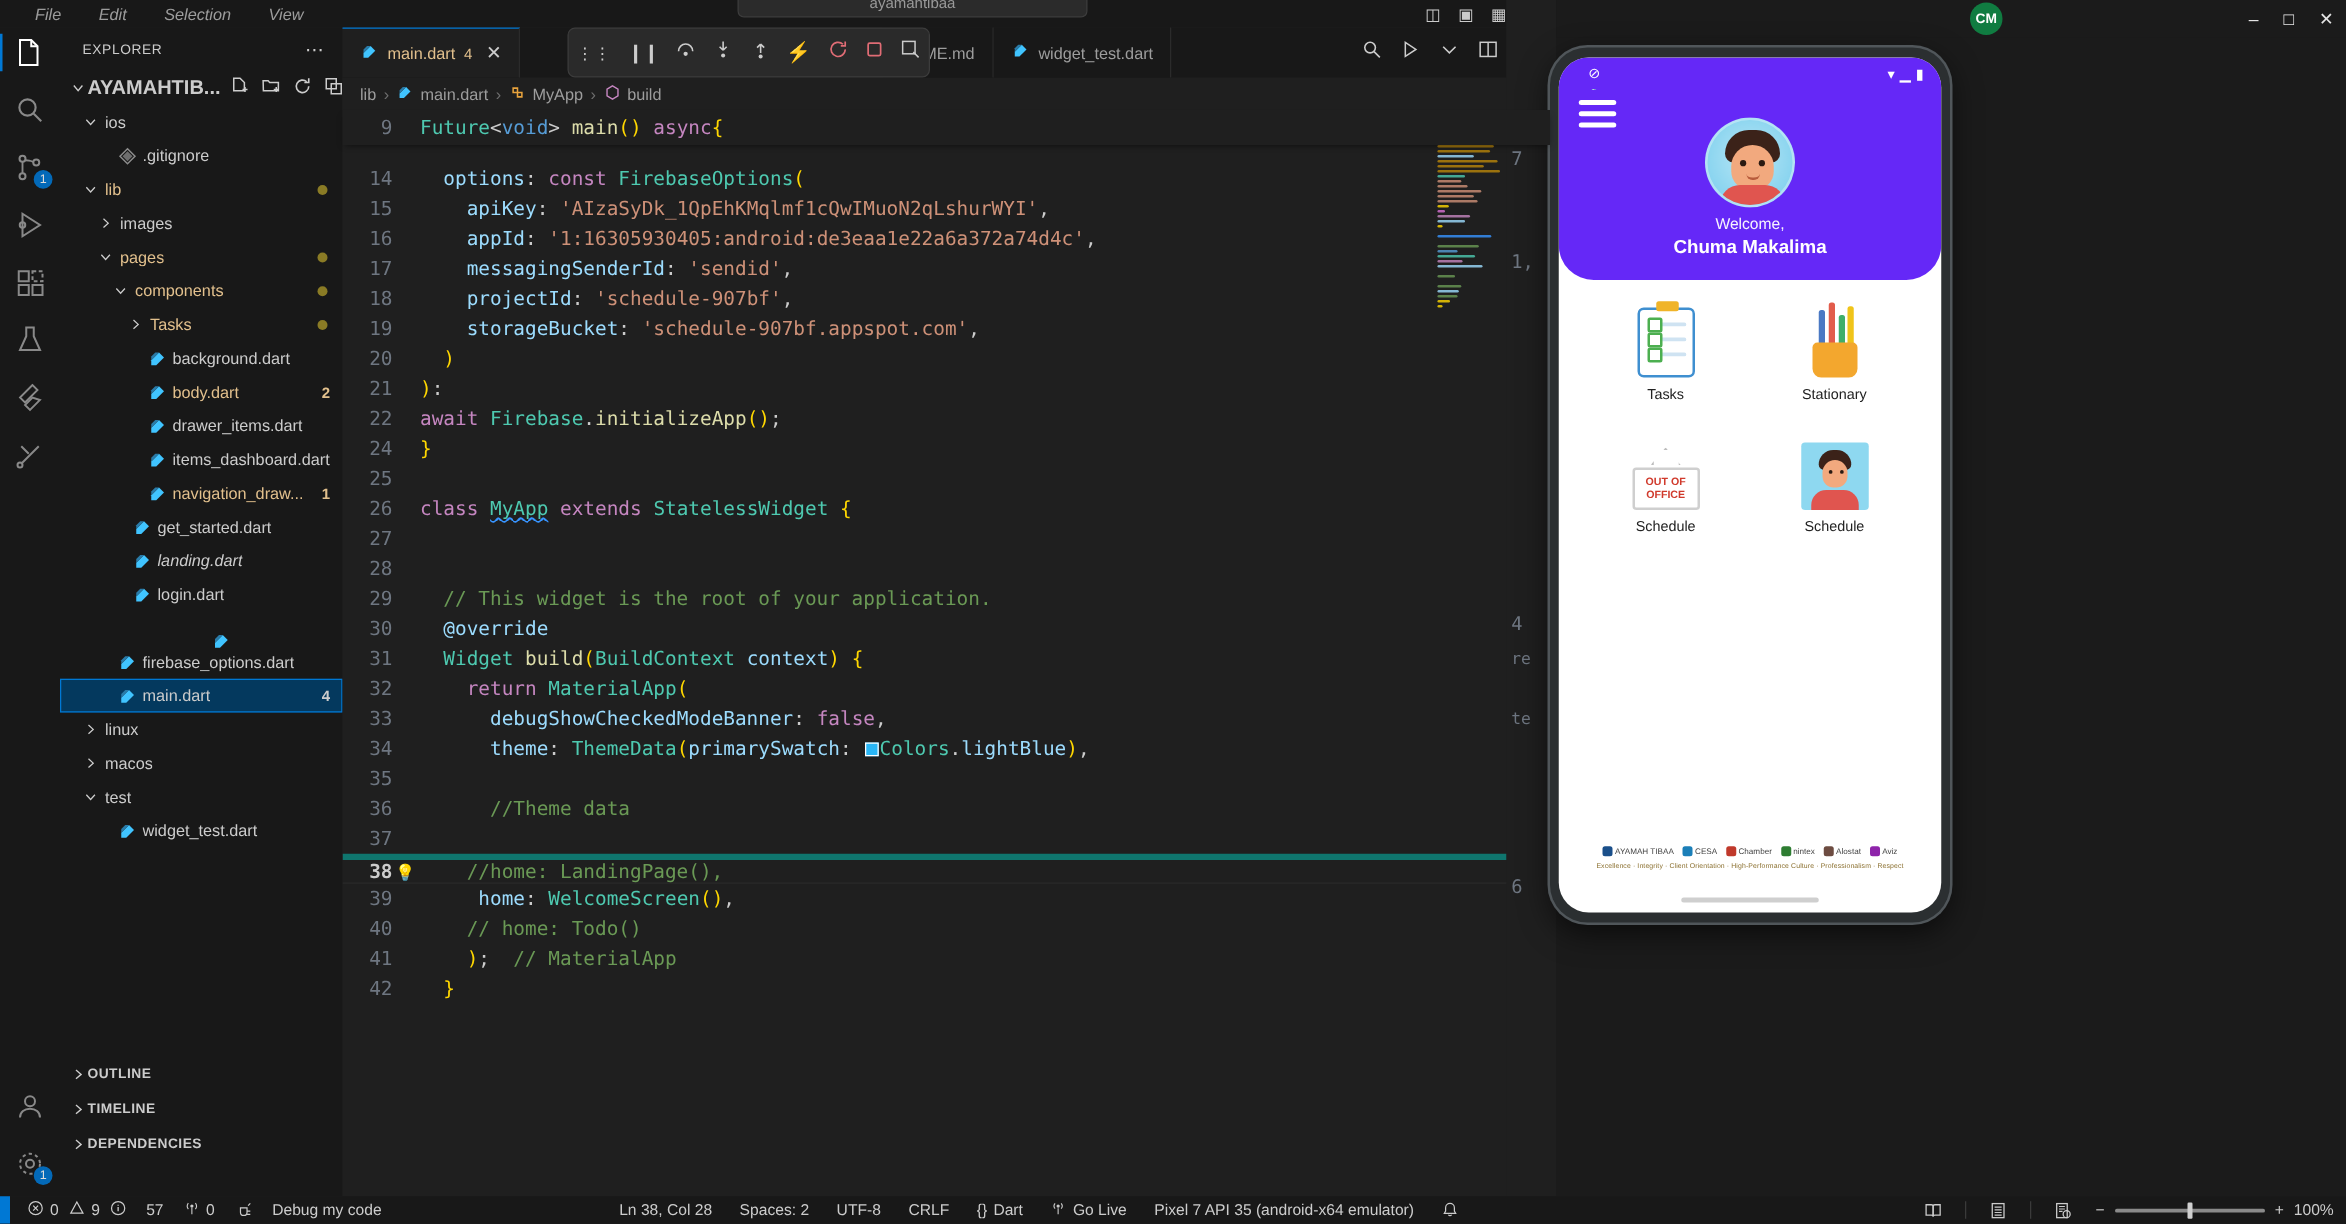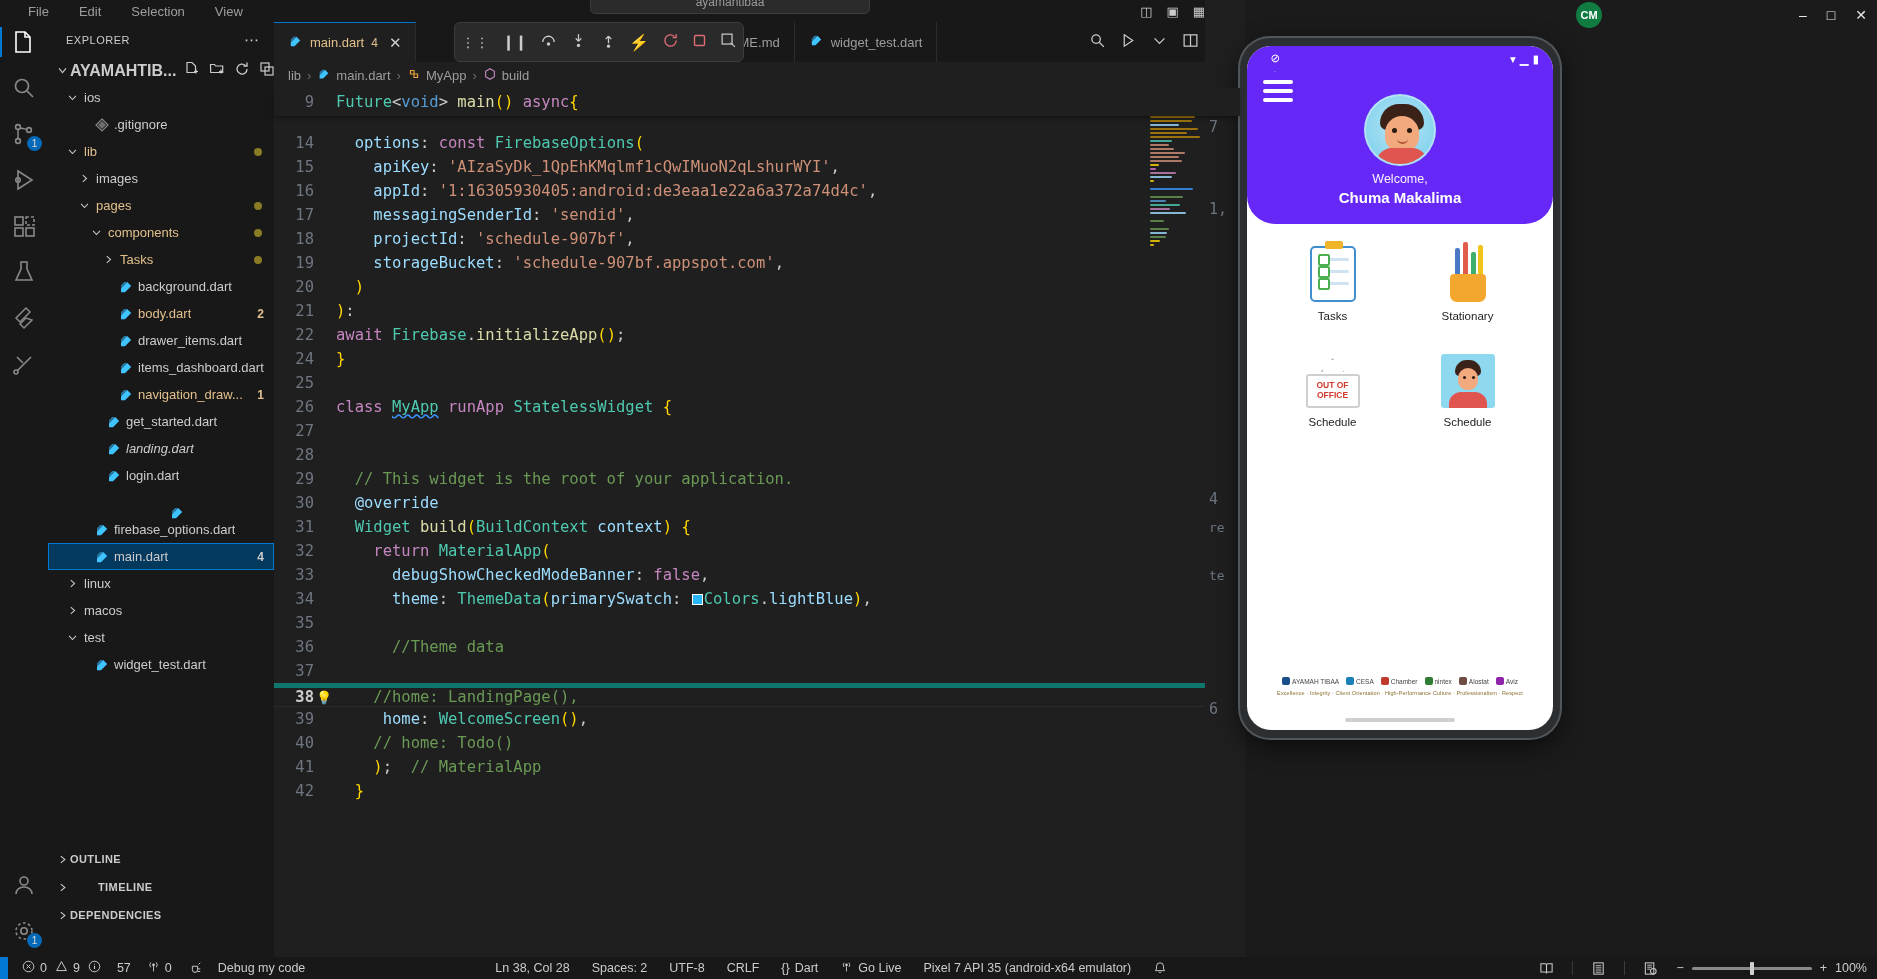--- a/index.html
+++ b/index.html
@@ -10,21 +10,21 @@
   }
   .root { position: relative; width: 1877px; height: 979px; background:#1f1f1f; }
 
   
   .menubar {
     position:absolute; top:0; left:0; width:1240px; height:22px;
     background:#181818; display:flex; align-items:center;
     padding-left:28px; gap:30px; color:#b4b4b4; font-size:13px;
     overflow:hidden;
   }
-  .menubar .mi { opacity:.85; }
+  .menubar .mi { opacity:.85;font-style:italic; }
   .menubar-search {
     position:absolute; left:590px; top:-10px; width:280px; height:24px;
     background:#2b2b2b; border:1px solid #3c3c3c; border-radius:5px;
     color:#9a9a9a; font-size:12px; display:flex; align-items:center; justify-content:center;
   }
   .menubar-right { position:absolute; right:10px; top:0; height:22px; display:flex; align-items:center; gap:14px; color:#cccccc; font-size:13px;}
 
   
   .activitybar {
     position:absolute; top:22px; left:0; width:48px; height:935px;
@@ -545,21 +545,21 @@
       </div>
 
     <div class="sb-section" style="position:absolute;bottom:84px;left:0;right:0;">
       <span class="chev">
           <svg viewBox="0 0 16 16">
             <path d="M5.5 3l6 5-6 5" fill="none" stroke="currentColor" stroke-width="1.6"></path>
           </svg>
         </span>
       <span>OUTLINE</span>
     </div>
-    <div class="sb-section" style="position:absolute;bottom:56px;left:0;right:0;gap:28px;">
+    <div class="sb-section" style="position:absolute;bottom:56px;left:0;right:0;">
       <span class="chev">
           <svg viewBox="0 0 16 16">
             <path d="M5.5 3l6 5-6 5" fill="none" stroke="currentColor" stroke-width="1.6"></path>
           </svg>
         </span>
       <span>TIMELINE</span>
     </div>
     <div class="sb-section" style="position:absolute;bottom:28px;left:0;right:0;">
       <span class="chev">
           <svg viewBox="0 0 16 16">
@@ -711,21 +711,21 @@
           <div class="cline">
             <span class="lnum">24</span>
             <span class="ctext"><span class="t-pn">}</span></span>
           </div>
           <div class="cline">
             <span class="lnum">25</span>
             <span class="ctext"></span>
           </div>
           <div class="cline">
             <span class="lnum">26</span>
-            <span class="ctext"><span class="t-kw">class</span> <span class="t-type squig">MyApp</span> <span class="t-kw">runApp</span> <span class="t-type">StatelessWidget</span> <span class="t-pn">{</span></span>
+            <span class="ctext"><span class="t-kw">class</span> <span class="t-type squig">MyApp</span> <span class="t-kw">extends</span> <span class="t-type">StatelessWidget</span> <span class="t-pn">{</span></span>
           </div>
           <div class="cline">
             <span class="lnum">27</span>
             <span class="ctext"></span>
           </div>
           <div class="cline">
             <span class="lnum">28</span>
             <span class="ctext"></span>
           </div>
           <div class="cline">

